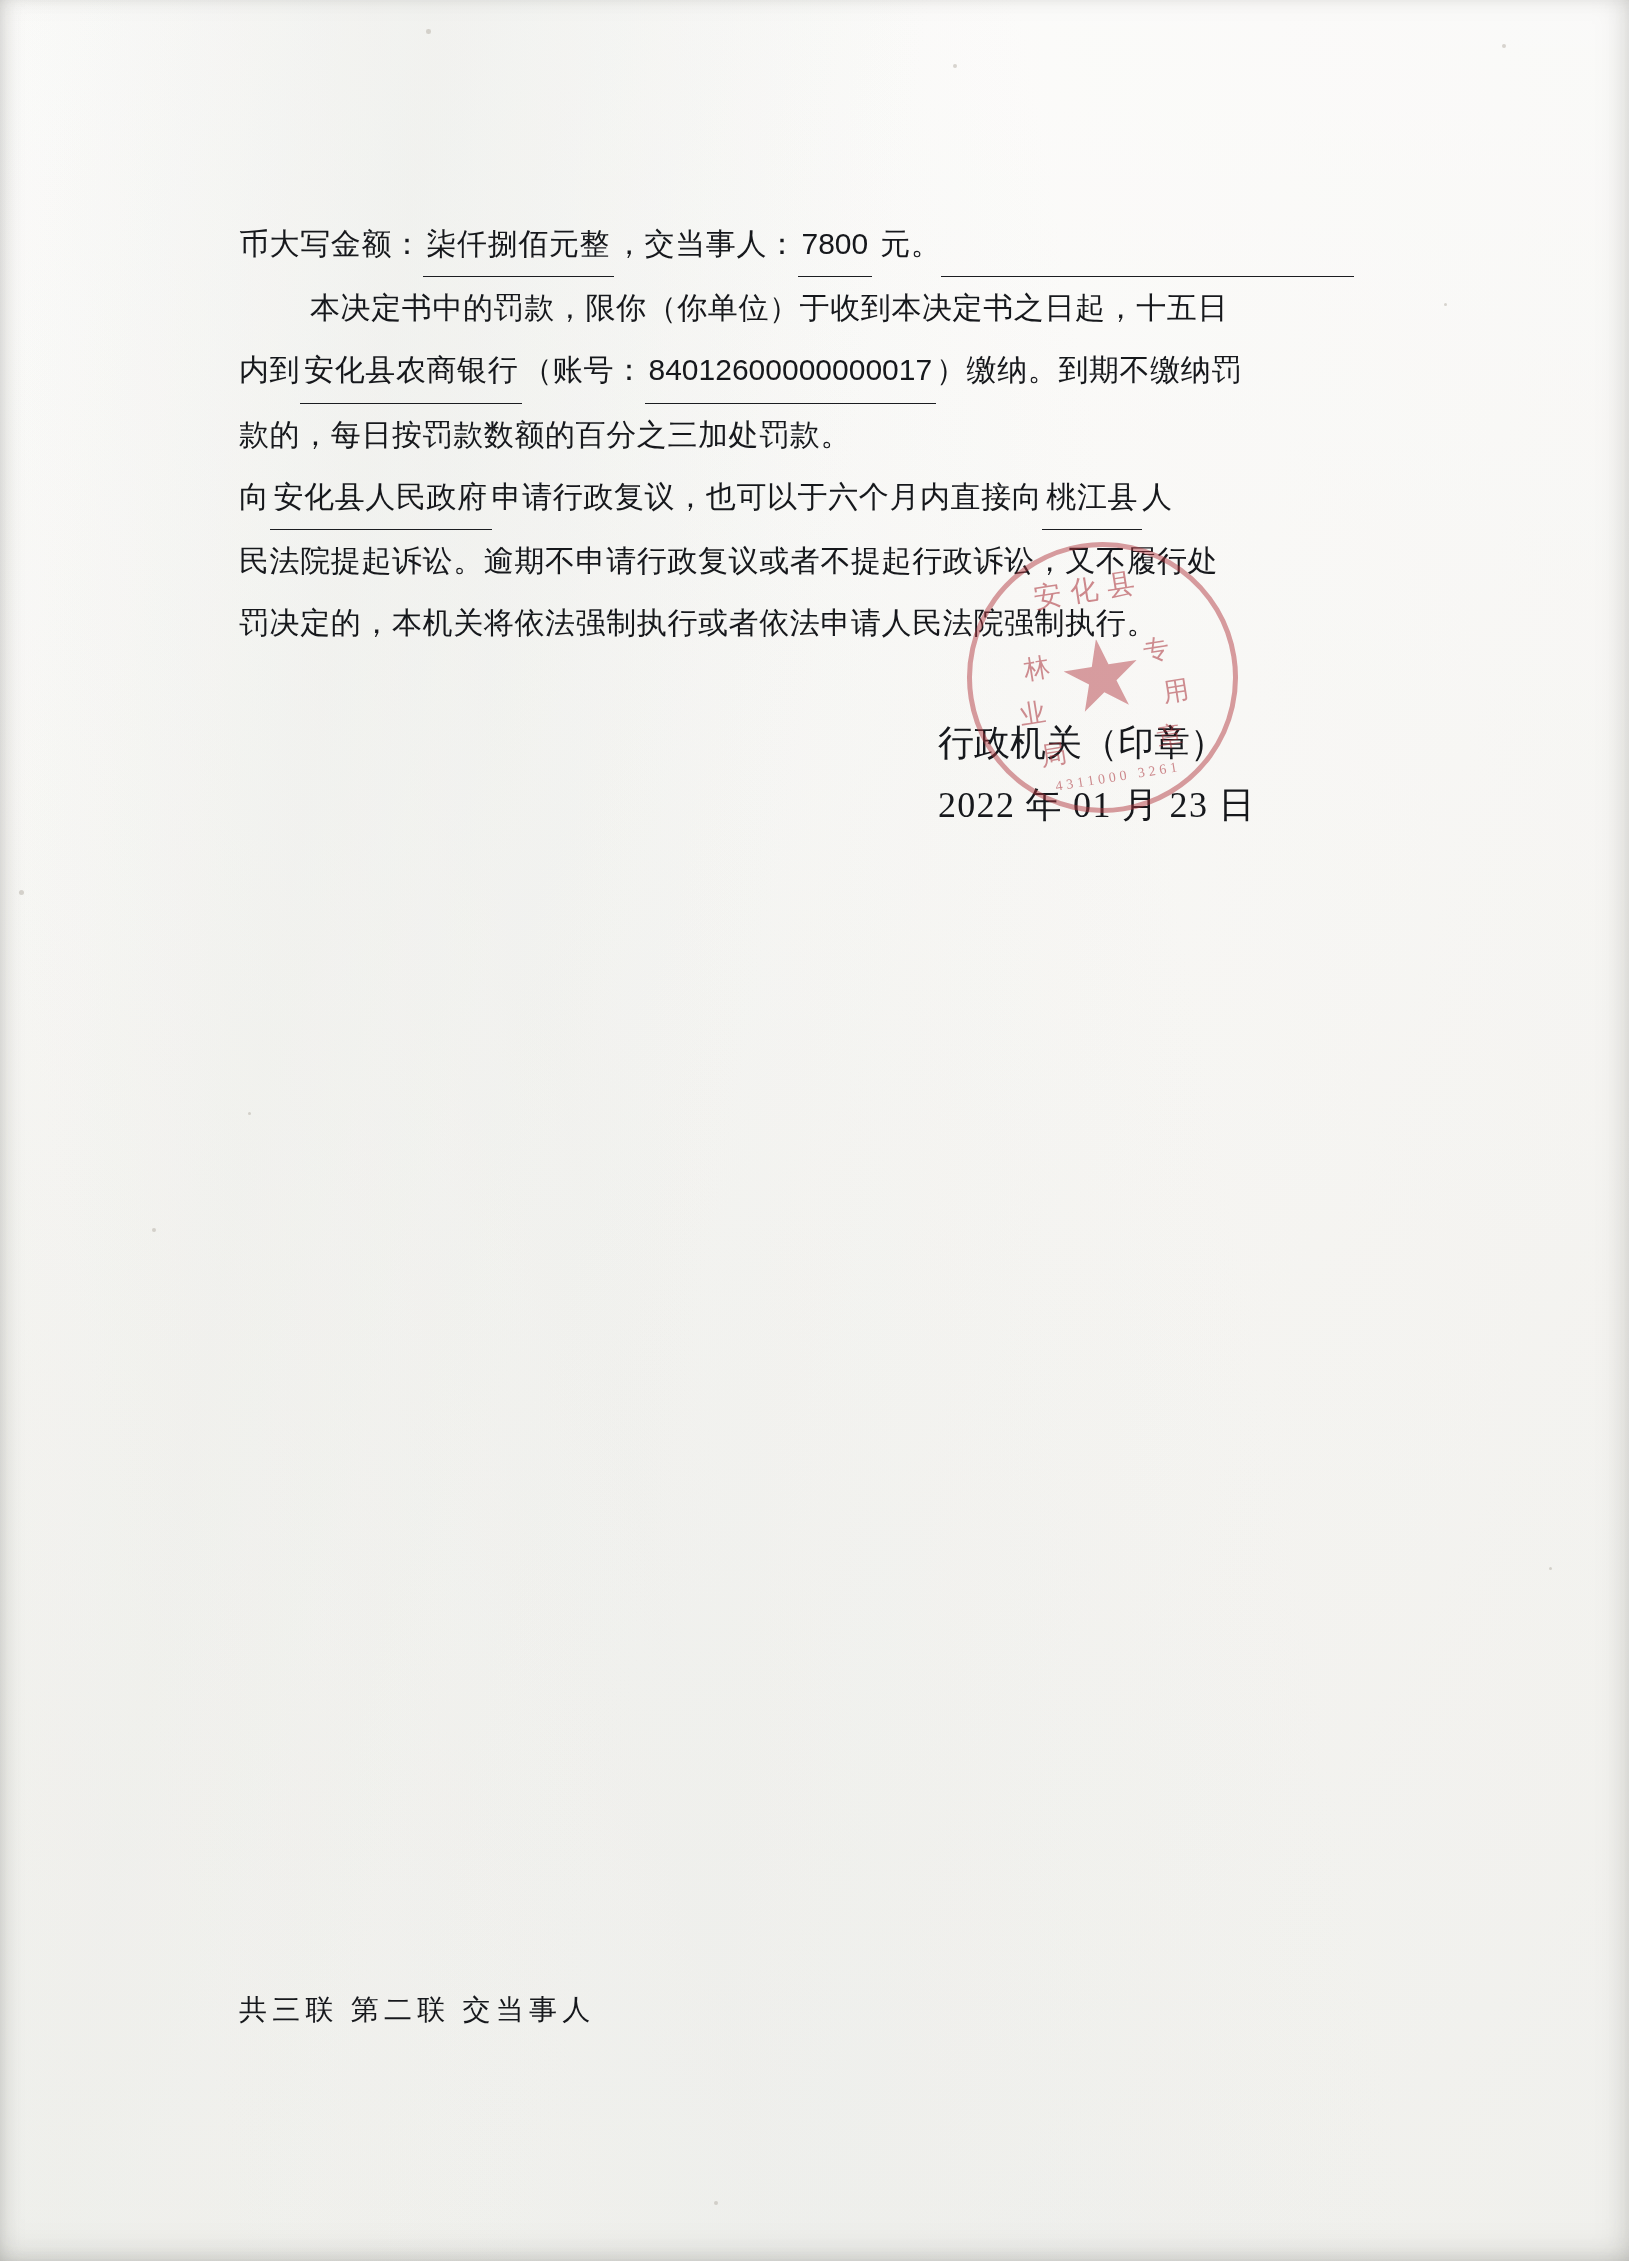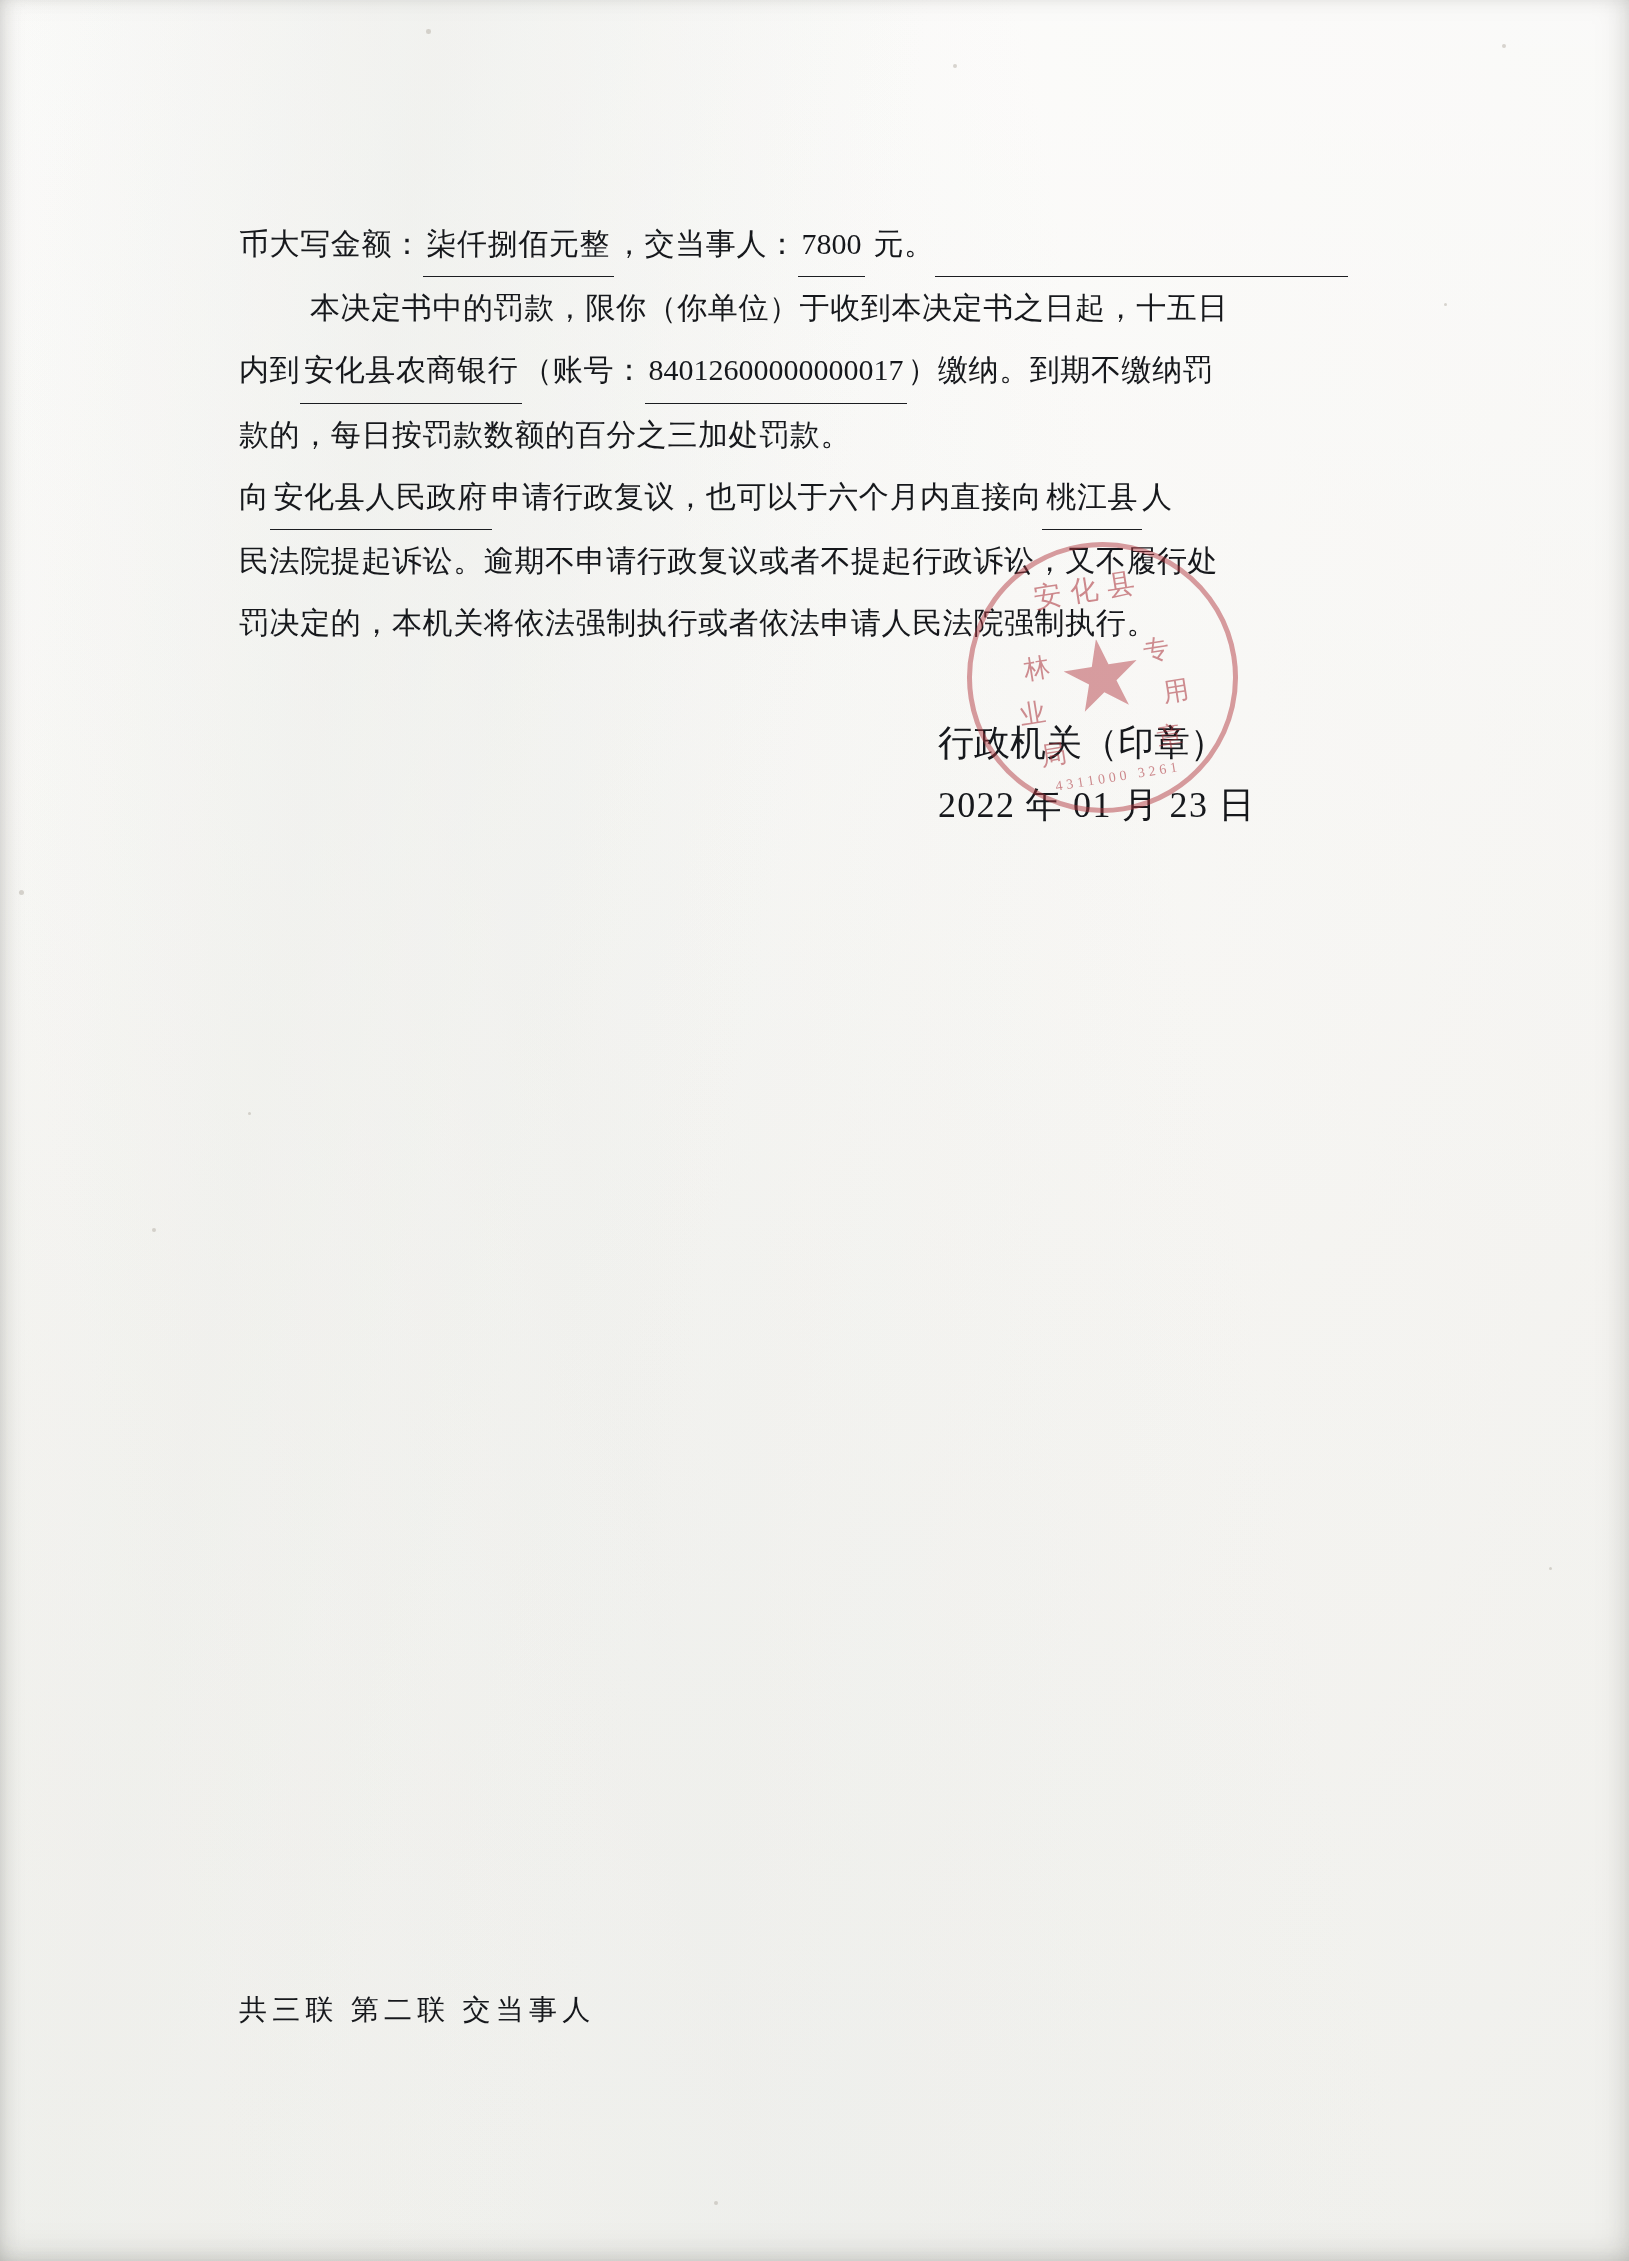--- a/index.html
+++ b/index.html
@@ -62,21 +62,21 @@
     display: inline-block;
     width: 71px;
   }
   .fill {
     position: relative;
     display: inline-block;
     border-bottom: 1.9px solid #1b1d21;
     padding: 0 3.9px 1.3px 3.9px;
   }
   .fill.num {
-    font-family: Liberation Serif, serif;
+    font-family: Liberation Sans, sans-serif;
     letter-spacing: 0px;
   }
   .long-rule {
     display: inline-block;
     border-bottom: 1.9px solid #1b1d21;
     height: 32px;
     vertical-align: bottom;
   }
 
   .sign-block {

